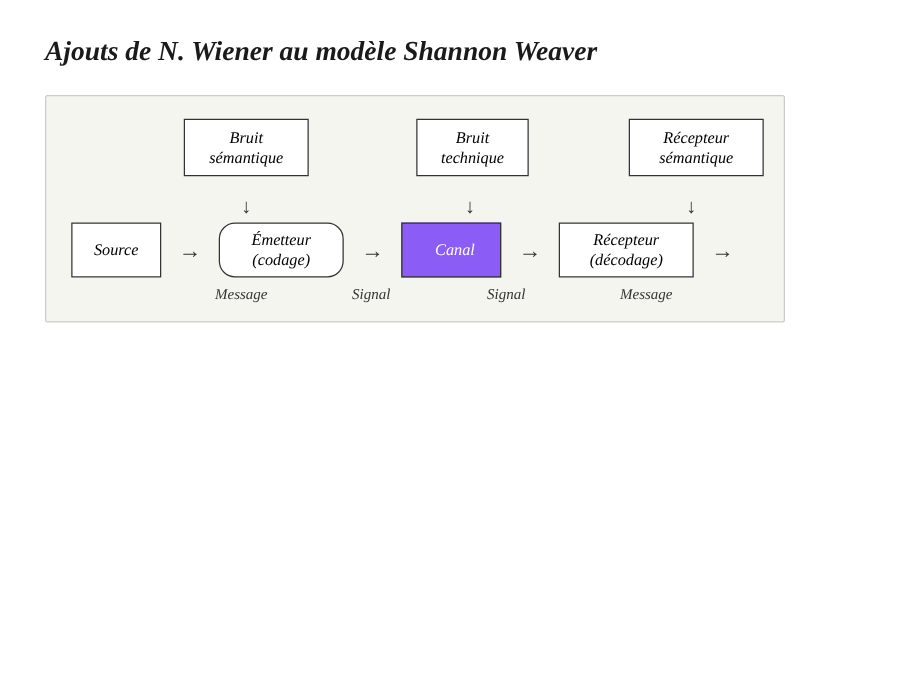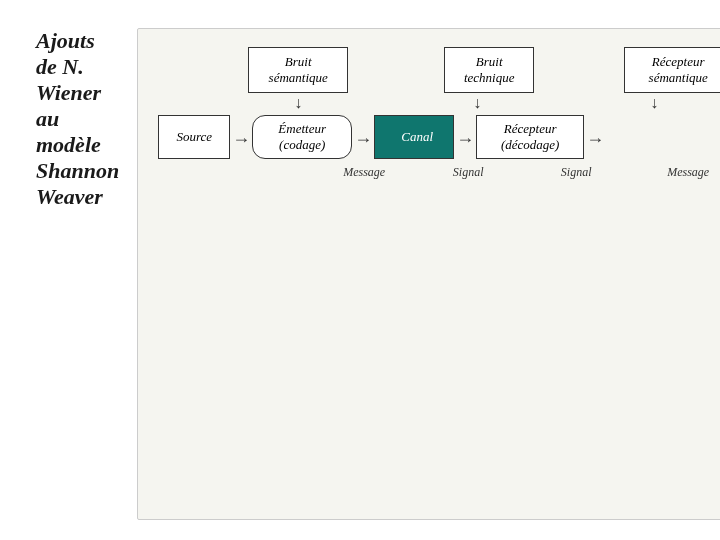--- a/index.html
+++ b/index.html
@@ -10,21 +10,21 @@
       background: #ffffff;
       font-family: Georgia, 'Times New Roman', serif;
       overflow: hidden;
     }
 
     .page {
       width: 664px;
       height: 540px;
       padding: 28px 36px 20px 36px;
       display: flex;
-      flex-direction: row;
+      flex-direction: column;
       gap: 18px;
     }
 
     .title {
       font-size: 22px;
       font-weight: bold;
       color: #1a1a1a;
       font-style: italic;
       margin-bottom: 4px;
     }
@@ -37,22 +37,22 @@
       display: flex;
       flex-direction: column;
       gap: 0;
     }
 
     
     .noise-row {
       display: flex;
       justify-content: flex-start;
       align-items: flex-end;
-      gap: 12px;
-      margin-bottom: 0;
+      gap: 2px;
+      margin-bottom: 15px;
       padding-left: 90px;
     }
 
     .noise-box {
       border: 1.5px solid #333;
       background: #fff;
       padding: 6px 10px;
       font-style: italic;
       font-size: 13px;
       text-align: center;
@@ -94,57 +94,56 @@
     }
 
     .arrow-down-1 { margin-left: 0px; width: 100px; }
     .arrow-down-2 { margin-left: 84px; width: 90px; }
     .arrow-down-3 { margin-left: 78px; width: 108px; }
 
     
     .flow-row {
       display: flex;
       align-items: center;
-      gap: 0;
+      gap: 12px;
       margin-top: 2px;
     }
 
     .flow-box {
       border: 1.5px solid #333;
       background: #fff;
       padding: 8px 6px;
       font-size: 13px;
       text-align: center;
       display: flex;
       align-items: center;
       justify-content: center;
       height: 44px;
     }
 
     .flow-box-source { min-width: 72px; font-style: italic; }
     .flow-box-emetteur { min-width: 100px; font-style: italic; border-radius: 13px; }
-    .flow-box-canal { min-width: 80px; font-style: italic; background: #0f766e; color: #fff; padding-left: 12px; }
+    .flow-box-canal { min-width: 80px; font-style: italic; background: #8b5cf6; color: #fff; padding-left: 12px; }
     .flow-box-recepteur { min-width: 108px; font-style: italic; }
     .flow-box-destinataire { min-width: 88px; font-style: italic; }
 
     .arrow-right {
       font-size: 18px;
       color: #333;
       padding: 0 2px;
       line-height: 1;
     }
 
     
     .labels-row {
       display: flex;
       align-items: center;
       margin-top: 6px;
       padding-left: 0;
       gap: 0;
-      justify-content: flex-end;
     }
 
     .label-item {
       font-size: 12px;
       font-style: italic;
       color: #333;
       text-align: center;
     }
 
     .label-source { width: 72px; }

